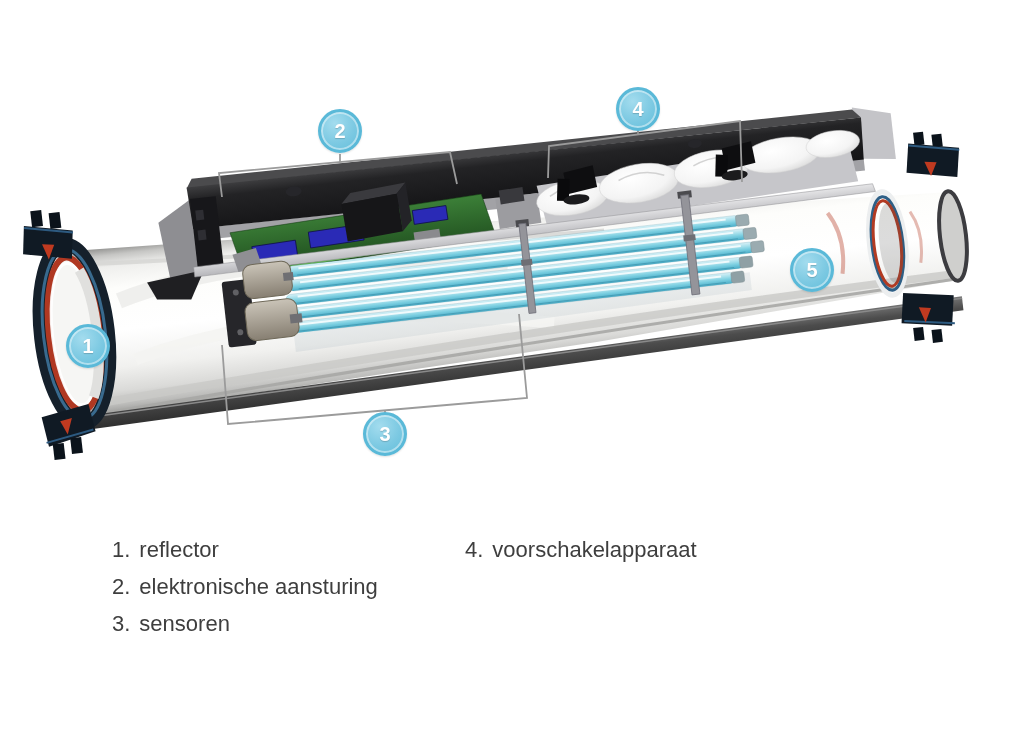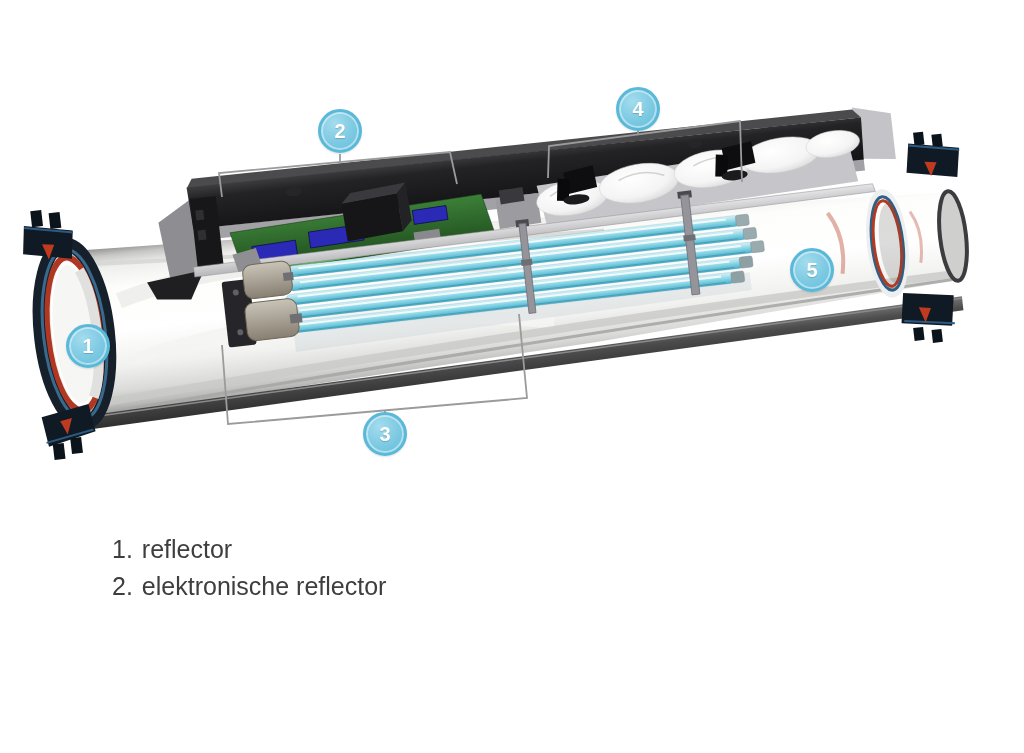--- a/index.html
+++ b/index.html
@@ -5,21 +5,21 @@
   html,body{margin:0;padding:0;background:#ffffff;}
   .stage{position:relative;width:1024px;height:753px;background:#ffffff;overflow:hidden;
          font-family:"Liberation Sans",sans-serif;}
   .stage svg{position:absolute;left:0;top:0;}
   .badge{position:absolute;width:44px;height:44px;border-radius:50%;box-sizing:border-box;
          background:radial-gradient(circle at 36% 30%, #a3dcee 0%, #7cc9e2 55%, #60bedb 100%);
          border:3px solid #5ab9d8;
          box-shadow:inset 0 0 0 2px rgba(255,255,255,.45), 0 1px 2px rgba(0,0,0,.12);
          display:flex;align-items:center;justify-content:center;
          color:#ffffff;font-weight:bold;font-size:20px;text-shadow:0 1px 1px rgba(0,0,0,.18);}
-  .legend-col{position:absolute;top:531px;line-height:37px;font-size:25px;color:#3e3e3e;white-space:nowrap;}
+  .legend-col{position:absolute;top:531px;line-height:37px;font-size:22px;color:#3e3e3e;white-space:nowrap;}
   .legend-col .row{height:37px;}
   .ln{display:inline-block;margin-right:9px;}
 </style>
 </head>
 <body>
 
 <div class="stage">
 
   <svg width="1024" height="753" viewBox="0 0 1024 753">
     <defs>
@@ -254,19 +254,21 @@
   <div class="badge" style="left:616px;top:87px;">
       <span>4</span>
     </div>
   <div class="badge" style="left:790px;top:248px;">
       <span>5</span>
     </div>
 
   <div>
     <div class="legend-col" style="left:112px;">
       <div class="row"><span class="ln">1.</span><span>reflector</span></div>
-      <div class="row"><span class="ln">2.</span><span>elektronische reflector</span></div>
+      <div class="row"><span class="ln">2.</span><span>elektronische aansturing</span></div>
+      <div class="row"><span class="ln">3.</span><span>sensoren</span></div>
     </div>
     <div class="legend-col" style="left:465px;">
+      <div class="row"><span class="ln">4.</span><span>voorschakelapparaat</span></div>
     </div>
   </div>
 
 </div>
 
 </body></html>

